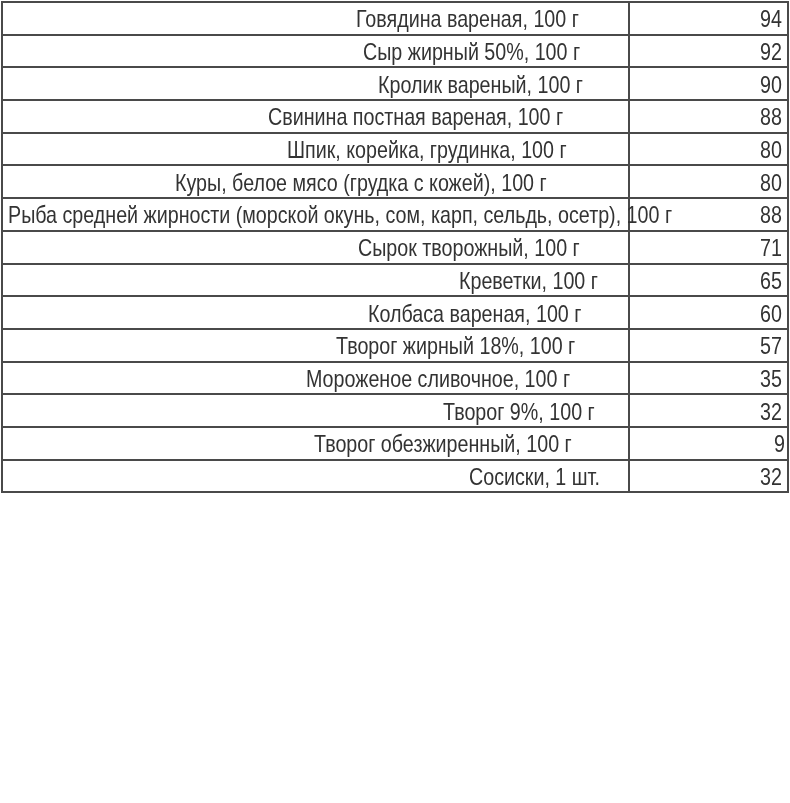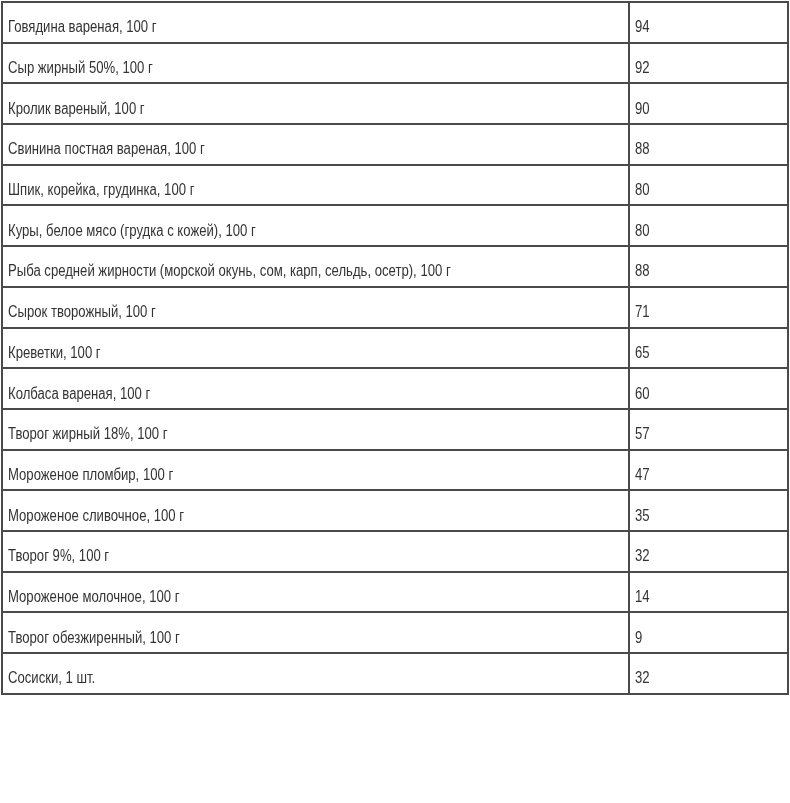--- a/index.html
+++ b/index.html
@@ -17,28 +17,29 @@
       position: absolute;
       left: 1px;
       top: 1px;
       width: 788px;
       border-collapse: collapse;
       table-layout: fixed;
     }
     .table td {
       border: 2px solid #4a4a4a;
       height: 30.7px;
-      padding: 8px 0 0 5px;
+      padding: 0 0 0 5px;
       vertical-align: middle;
       color: #333333;
       font-family: "Liberation Sans", sans-serif;
-      font-size: 16px;
+      font-size: 24px;
       white-space: nowrap;
       overflow: visible;
       line-height: 1;
+      text-align: right;
     }
     .col-name { width: 620px; }
     .col-val { width: 157px; }
     .txt {
       display: inline-block;
       transform: scaleX(0.82);
       transform-origin: left center;
       position: relative;
       top: 1px;
     }
@@ -90,34 +91,26 @@
       </tr>
       <tr>
         <td><span class="txt">Колбаса вареная, 100 г</span></td>
         <td><span class="txt">60</span></td>
       </tr>
       <tr>
         <td><span class="txt">Творог жирный 18%, 100 г</span></td>
         <td><span class="txt">57</span></td>
       </tr>
       <tr>
-        <td><span class="txt">Мороженое пломбир, 100 г</span></td>
-        <td><span class="txt">47</span></td>
-      </tr>
-      <tr>
         <td><span class="txt">Мороженое сливочное, 100 г</span></td>
         <td><span class="txt">35</span></td>
       </tr>
       <tr>
         <td><span class="txt">Творог 9%, 100 г</span></td>
         <td><span class="txt">32</span></td>
-      </tr>
-      <tr>
-        <td><span class="txt">Мороженое молочное, 100 г</span></td>
-        <td><span class="txt">14</span></td>
       </tr>
       <tr>
         <td><span class="txt">Творог обезжиренный, 100 г</span></td>
         <td><span class="txt">9</span></td>
       </tr>
       <tr>
         <td><span class="txt">Сосиски, 1 шт.</span></td>
         <td><span class="txt">32</span></td>
       </tr>
     </tbody>

